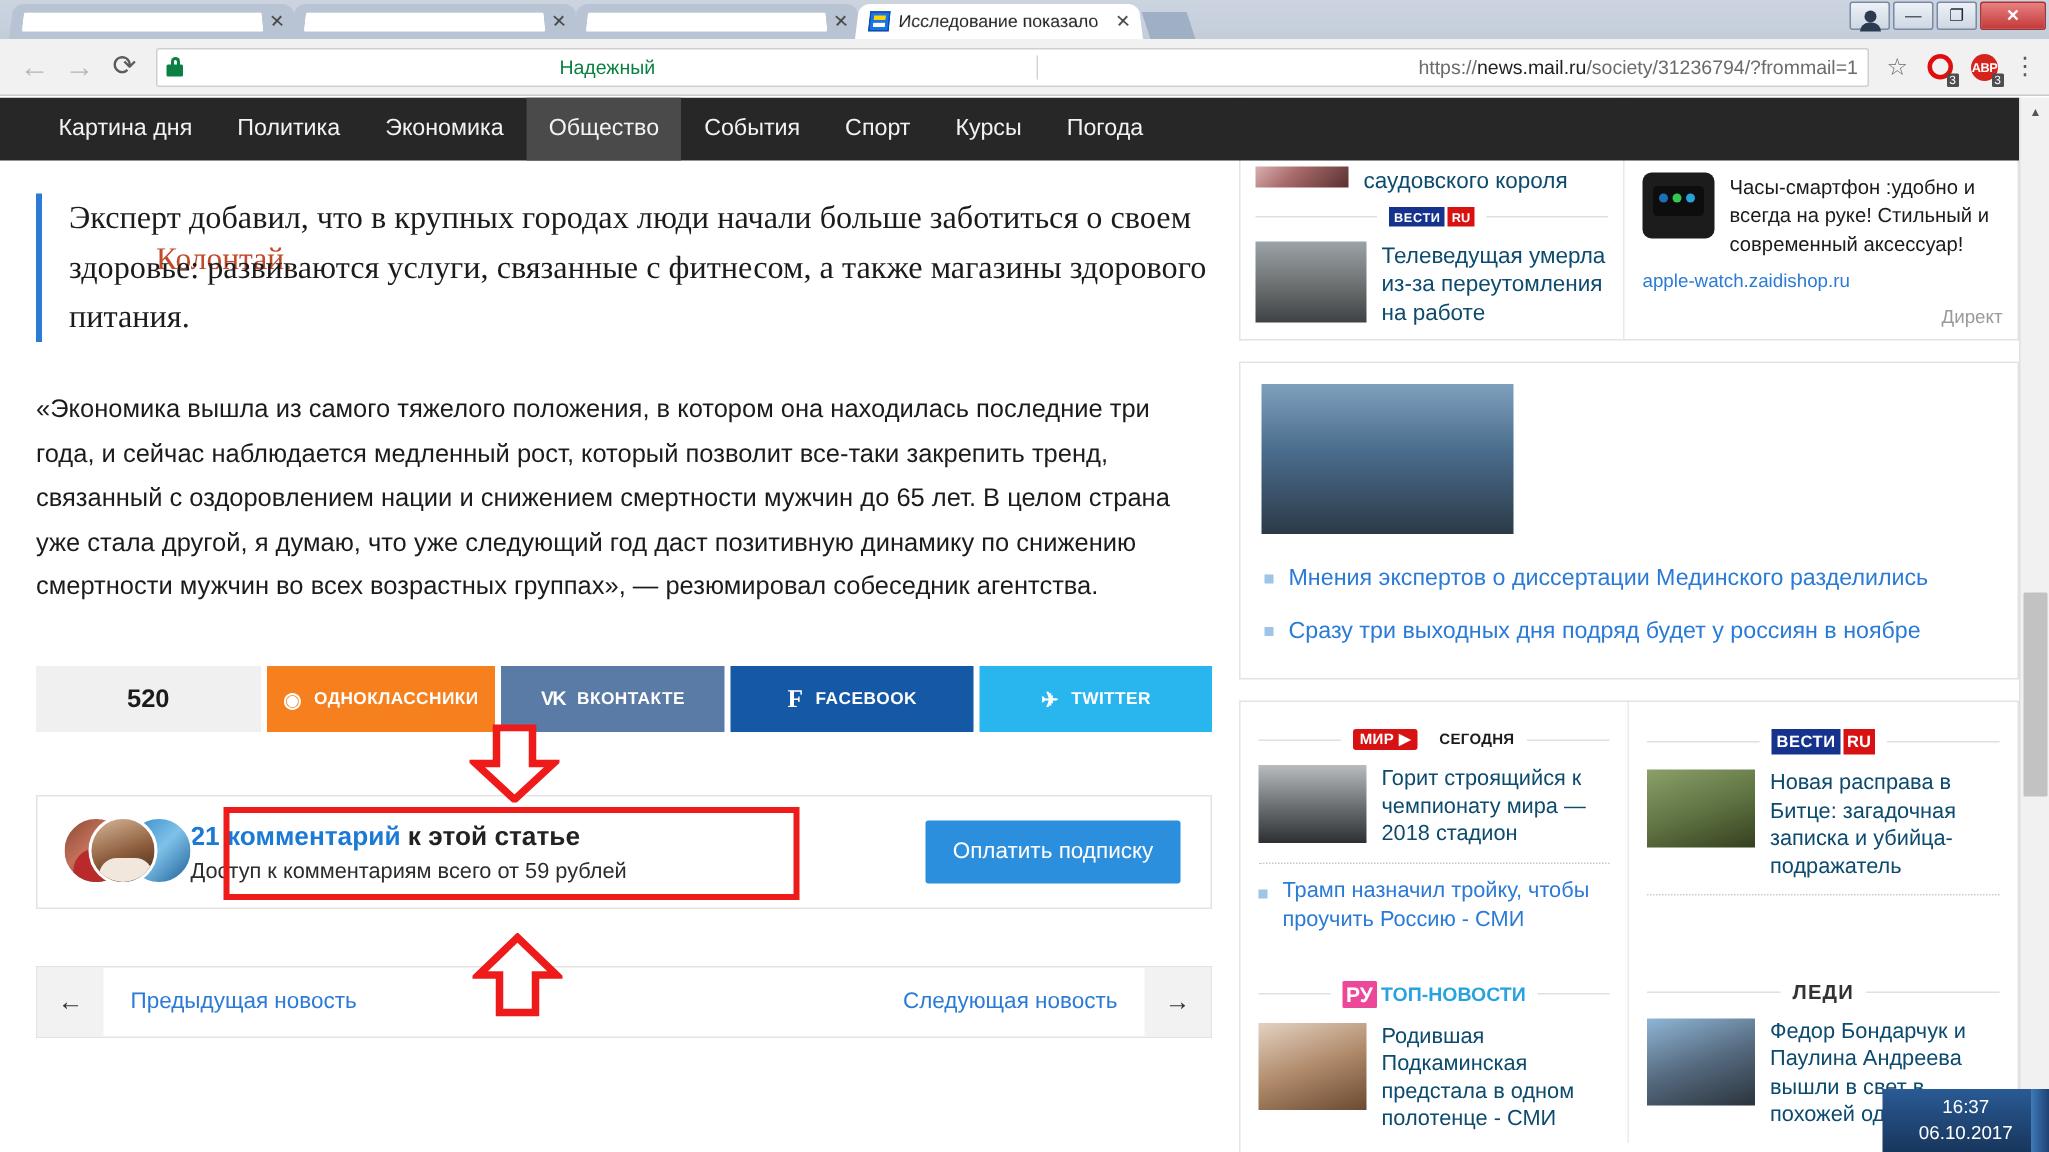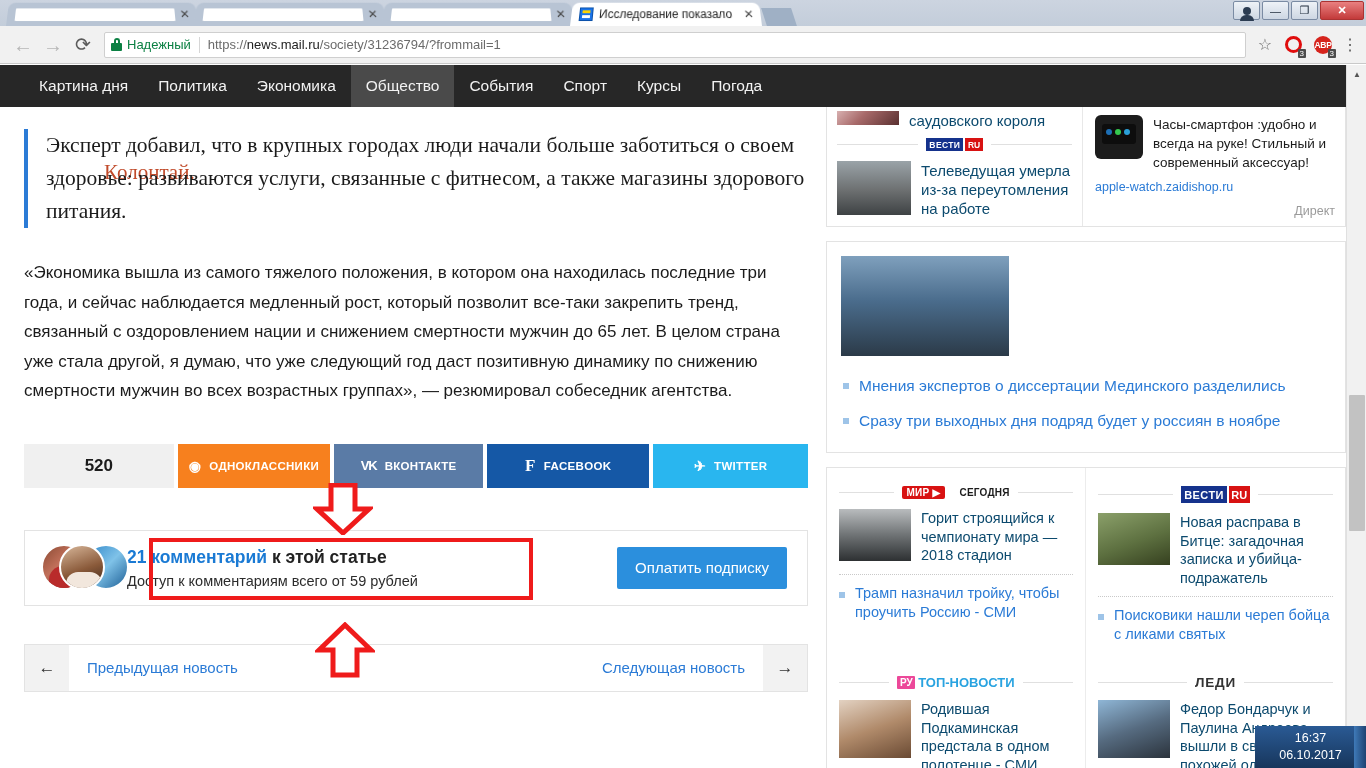--- a/index.html
+++ b/index.html
@@ -76,21 +76,21 @@
 
   .toolbar {
     height: 38px; background: #f1f1f1; border-bottom: 1px solid #c9c9c9;
     display: flex; align-items: center; padding: 0 8px;
   }
   .navbtn { width: 30px; text-align: center; font-size: 20px; line-height: 1; color: #b6b6b6; }
   .navbtn.enabled { color: #5b5b5b; font-size: 19px; }
   .omnibox {
     flex: 1 1 auto; height: 26px; background: #fff; border: 1px solid #cfcfcf;
     border-radius: 2px; margin: 0 8px 0 6px; display: flex; align-items: center;
-    padding: 0 6px; font-size: 13px;
+    padding: 0 6px; font-size: 13px; justify-content: space-between;
   }
   .lock { width: 11px; height: 13px; position: relative; margin-right: 5px; }
   .lock .body { position: absolute; bottom: 0; left: 0; width: 11px; height: 8px; background: #0b8043; border-radius: 1px; }
   .lock .shackle { position: absolute; top: 0; left: 2.5px; width: 6px; height: 6px; border: 2px solid #0b8043; border-bottom: none; border-radius: 4px 4px 0 0; }
   .secure-label { color: #0b8043; font-size: 13px; margin-right: 8px; }
   .omni-sep { width: 1px; height: 16px; background: #d6d6d6; margin-right: 8px; }
   .url { color: #222; font-size: 13px; white-space: nowrap; }
   .url .dim { color: #6b6b6b; }
   .star { font-size: 16px; color: #6b6b6b; margin: 0 10px 0 4px; }
   .ext {
@@ -213,21 +213,21 @@
   .badge-vesti { display: inline-flex; align-items: stretch; height: 13px; font-size: 8.5px; font-weight: bold; }
   .badge-vesti .b1 { background: #15328c; color: #fff; padding: 0 3px; display: flex; align-items: center; letter-spacing: 0.4px; }
   .badge-vesti .b2 { background: #d81212; color: #fff; padding: 0 2.5px; display: flex; align-items: center; margin-left: 2px; }
   .badge-vesti.big { height: 17px; font-size: 11px; }
 
   .badge-mir { display: inline-flex; align-items: center; gap: 15px; font-size: 10px; font-weight: bold; }
   .badge-mir .m1 { background: #d81212; color: #fff; padding: 1px 4px; border-radius: 2px; letter-spacing: 0.3px; }
   .badge-mir .m2 { color: #1b1b1b; letter-spacing: 0.2px; }
 
   .badge-rutop { display: inline-flex; align-items: center; gap: 3px; font-size: 13px; font-weight: bold; color: #29a3e0; }
-  .badge-rutop .r1 { background: #ec4899; color: #fff; font-size: 10px; padding: 1px 2.5px; border-radius: 1px; }
+  .badge-rutop .r1 { background: #ec4899; color: #fff; font-size: 14px; padding: 1px 2.5px; border-radius: 1px; }
 
   .badge-ledi { font-size: 13.5px; font-weight: bold; color: #333; letter-spacing: 0.8px; }
 
   .ad-text { font-size: 13.5px; line-height: 19px; color: #1b1b1b; }
   .ad-url { color: #2b7bd6; font-size: 12.5px; margin-top: 8px; }
   .ad-direct { color: #9a9a9a; font-size: 12.5px; text-align: right; margin-top: 10px; }
   .watch-ico {
     width: 48px; height: 44px; border-radius: 6px; background: #1c1c1c;
     position: relative; flex: 0 0 48px;
   }
@@ -476,24 +476,20 @@
                   <span class="b1">ВЕСТИ</span>
                     <span class="b2">RU</span>
                 </span>
                 <span class="line"></span>
               </div>
               <div class="news-mini">
                 <div class="thumb" style="width:72px;height:52px;background:linear-gradient(160deg,#8ba06a,#5d7040 55%,#35401f);"></div>
                 <div class="news-link small">Новая расправа в Битце: загадочная записка и убийца-подражатель</div>
               </div>
               <div class="dotted"></div>
-              <div class="bullet-item">
-                <span class="bullet-sq"></span>
-                <span class="bullet-text" style="font-size:14.5px;line-height:19px;">Поисковики нашли череп бойца с ликами святых</span>
-              </div>
             </div>
           </div>
 
           <div class="two-col">
             <div class="col left">
               <div class="src-divider">
                 <span class="line"></span>
                 <span class="badge-rutop">
                   <span class="r1">РУ</span>
                     <span>ТОП-НОВОСТИ</span>

